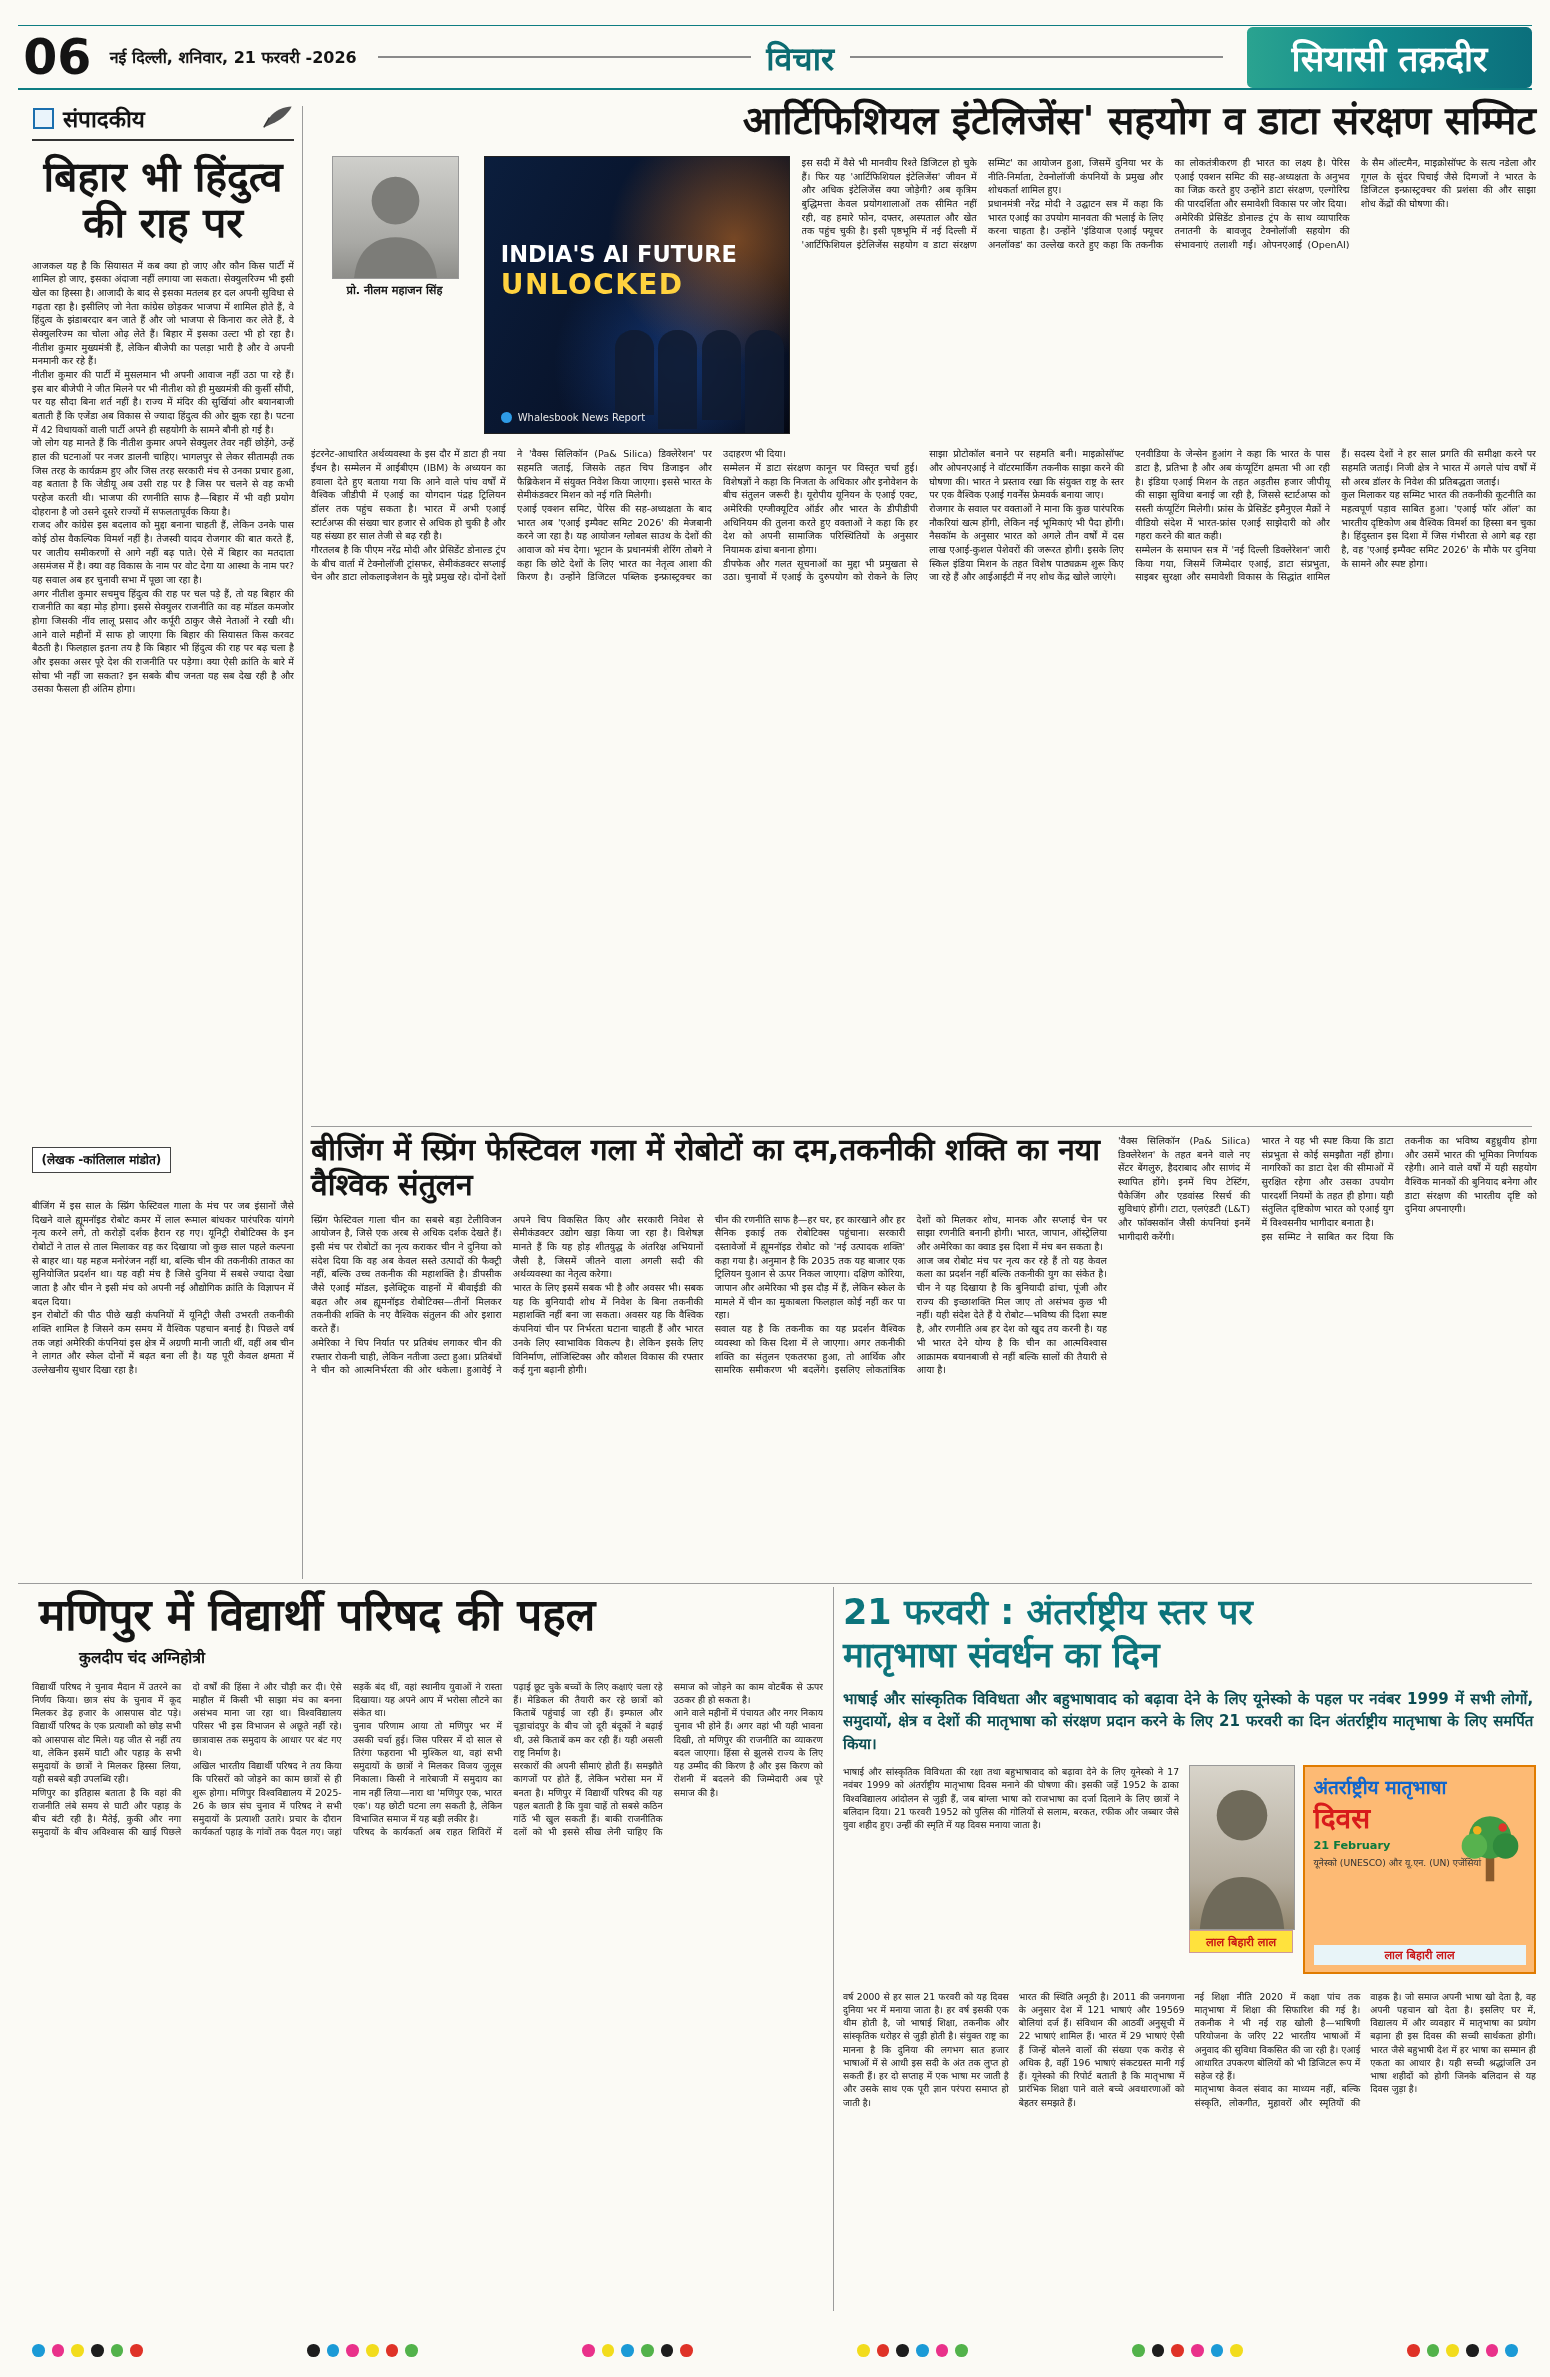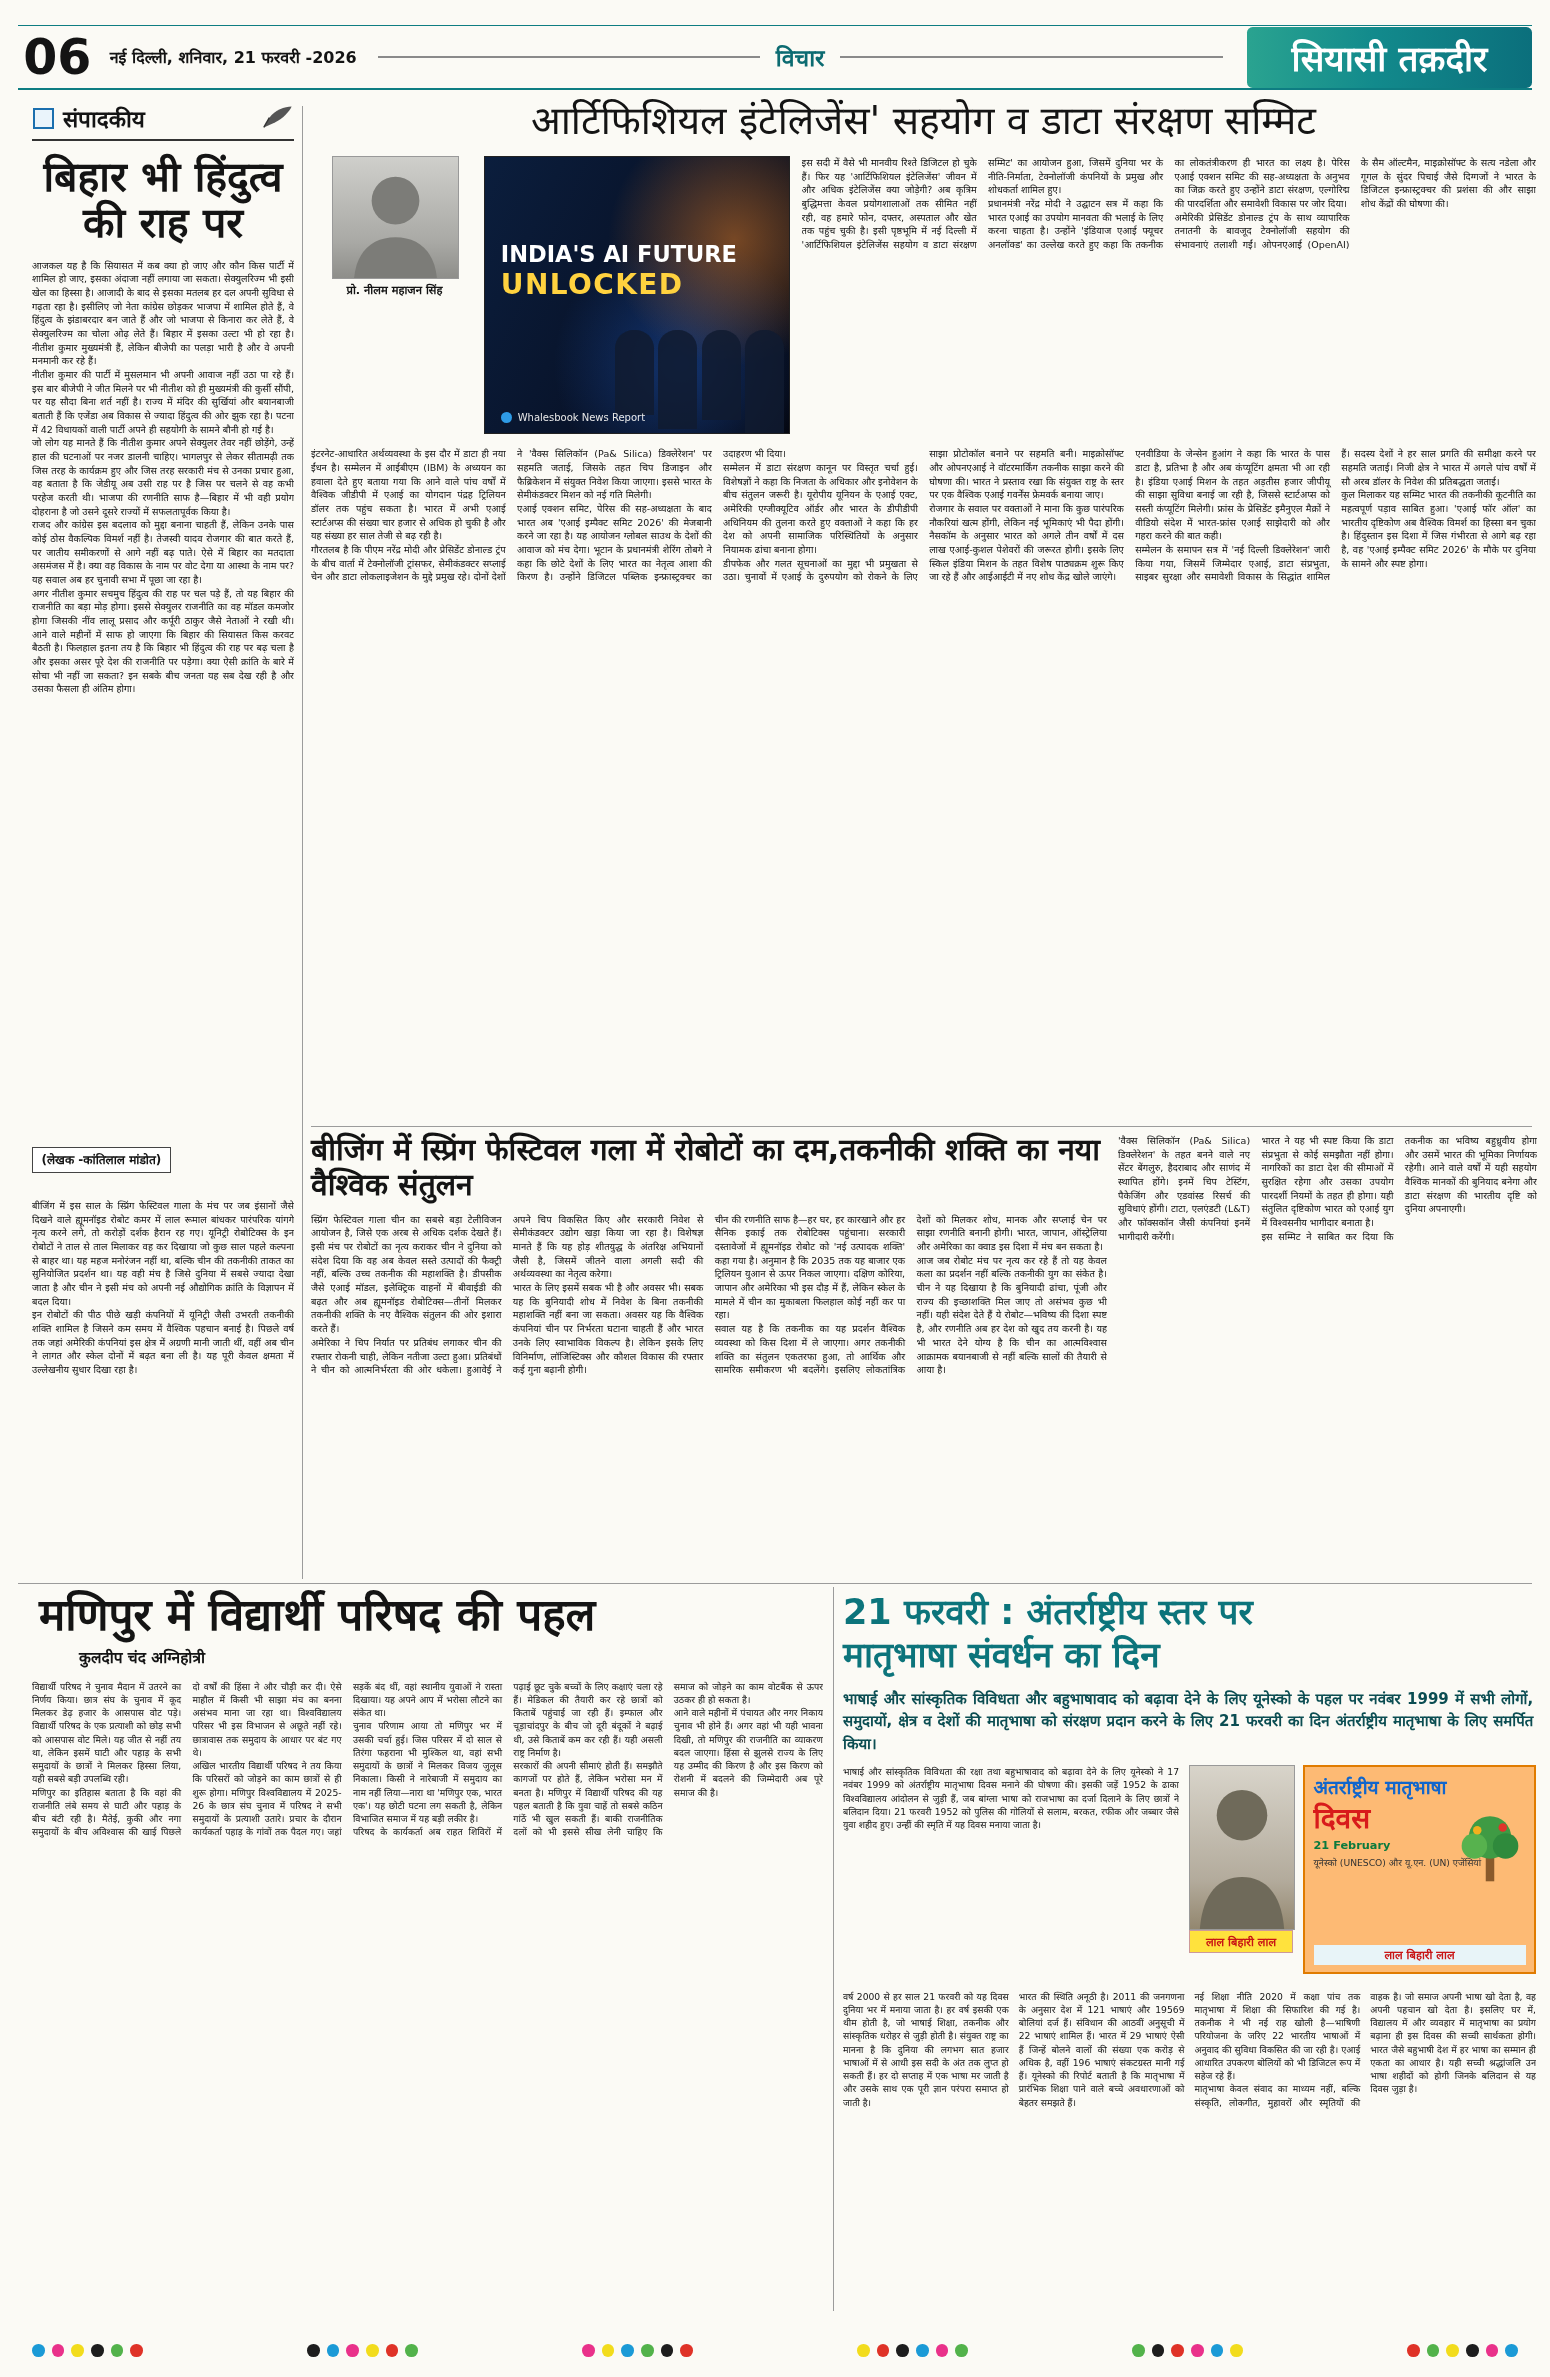--- a/index.html
+++ b/index.html
@@ -12,21 +12,21 @@
   
   .masthead {
     position:absolute; left:17.6px; top:25px; right:17.6px; height:62px;
     display:flex; align-items:center;
     border-top:1.4px solid #0e7d82; border-bottom:2.8px double #0e7d82;
   }
   .page-num { font-size:49px; font-weight:bold; padding:0 18.3px 0 5.6px; line-height:1; }
   .date-line { font-size:16px; font-weight:bold; white-space:nowrap; margin-right:21px; }
   .section-title-wrap { flex:1; display:flex; align-items:center; gap:15.5px; min-width:0; }
   .hrule { flex:1; height:1.4px; background:#8a8a8a; }
-  .section-title { font-size:23px; font-weight:bold; color:#0c6b71; white-space:nowrap; }
+  .section-title { font-size:32px; font-weight:bold; color:#0c6b71; white-space:nowrap; }
   .brand-banner {
     margin-left:24px; padding:7px 45px; border-radius:5.6px;
     background:linear-gradient(90deg,#2aa390 0%,#128a8c 45%,#0b6f7c 100%);
     color:#ffffff; font-size:35px; font-weight:bold; white-space:nowrap;
   }
   
   .vsep { position:absolute; width:0.7px; background:#9b9b9b; }
   .hsep { position:absolute; height:0.7px; background:#9b9b9b; }
   
   .bodytext {
@@ -44,21 +44,21 @@
   .pen-icon { margin-left:auto; }
   .edit-headline { font-size:41px; font-weight:bold; line-height:1.12; text-align:center; margin:14px 0 11.3px; }
   .edit-body { height:865px; }
   .author-note {
     display:inline-block; border:1.4px solid #444; padding:3.5px 8.5px;
     font-weight:bold; font-size:12px; margin-top:23px; background:#fff;
   }
   #beijing-left { position:absolute; left:32px; top:1199px; width:262px; height:379px; }
   
   #ai { position:absolute; left:311px; top:99px; width:1225px; }
-  .ai-headline { font-size:39px; font-weight:normal; text-align:center; margin:1.4px 0 12.7px; line-height:1.1; }
+  .ai-headline { font-size:39px; font-weight:bold; text-align:right; margin:1.4px 0 12.7px; line-height:1.1; }
   .ai-figure-row { display:flex; gap:11.3px; align-items:flex-start; }
   .author-fig { width:125px; flex:0 0 auto;padding-left:21px; }
   .author-photo {
     width:125px; height:121px; position:relative; overflow:hidden;
     background:linear-gradient(180deg,#cfcfcb 0%,#a9a9a5 70%,#8e8e8a 100%);
     border:0.7px solid #999;
   }
   .author-caption { font-size:11.3px; font-weight:bold; text-align:center; padding:3.5px 0 0; }
   .ai-image {
     width:304px; height:276px; flex:0 0 auto; position:relative; overflow:hidden;

